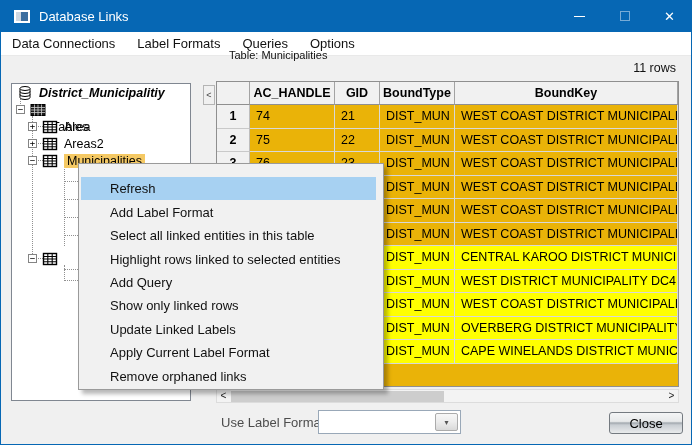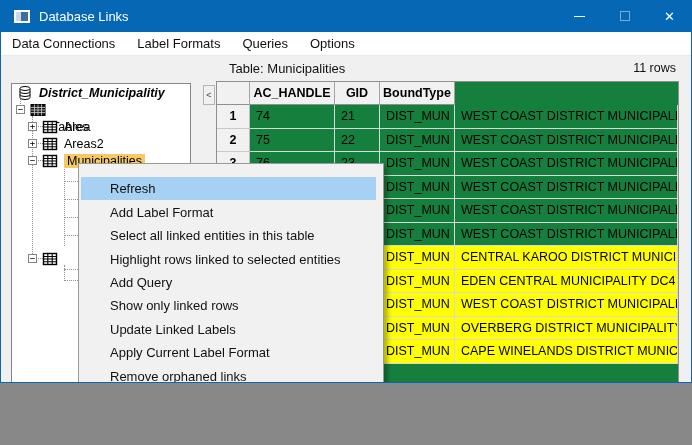--- a/index.html
+++ b/index.html
@@ -1,17 +1,17 @@
 <!DOCTYPE html>
 <html><head>
 <meta charset="utf-8">
 <style>
   * { margin:0; padding:0; box-sizing:border-box; }
   body { font-family:"Liberation Sans", sans-serif; background:#888; }
-  .window { position:relative; width:692px; height:383px; background:#f0f0f0;
+  .window { position:relative; width:692px; height:445px; background:#f0f0f0;
             border:1px solid #0667b4; overflow:hidden; font-family:"Liberation Sans", sans-serif; }
 
   
   .titlebar { position:absolute; left:-1px; top:-1px; width:692px; height:32px; background:#0667b4;
               display:flex; align-items:center; }
   .title-icon { width:16px; height:13px; margin-left:14px; position:relative; background:#fff; }
   .title-icon .inner-l { position:absolute; left:2px; top:2px; width:5px; height:9px; background:#cfd8e2; }
   .title-icon .inner-r { position:absolute; left:7px; top:2px; width:7px; height:9px; background:#3c6e9f; }
   .title-text { color:#fff; font-size:13px; margin-left:9px; }
   .win-controls { position:absolute; right:0; top:0; height:32px; display:flex; }
@@ -19,42 +19,42 @@
   .glyph-min { width:11px; height:1px; background:#fff; }
   .glyph-max { width:10px; height:10px; border:1px solid rgba(255,255,255,0.45); }
   .glyph-close { color:#fff; font-size:13px; line-height:13px; }
 
   
   .menubar { position:absolute; left:0; top:31px; width:690px; height:24px; background:#fff;
              display:flex; align-items:center; border-bottom:1px solid #e9e9e9; }
   .menubar .menu-top-item { font-size:13px; color:#111; padding:0 11px; }
 
   
-  .caption-label { position:absolute; left:228px; top:60px; font-size:13px; color:#111; }
+  .caption-label { position:absolute; left:228px; top:48px; font-size:11px; color:#111; }
   .caption-count { position:absolute; right:15px; top:60px; font-size:12.5px; color:#111; }
 
   
   .tree-panel { position:absolute; left:10px; top:82px; width:180px; height:318px;
                 background:#fff; border:1px solid #808791; overflow:hidden; }
   .tree-row { position:absolute; height:15px; display:flex; align-items:center; font-size:12.5px; color:#000; white-space:nowrap; }
   .tree-row .t-label { margin-left:4px; }
   .tree-row.root .t-label { font-weight:bold;font-style:italic; }
   .t-label.selected { padding:0 3px; }
   .expander { position:absolute; width:9px; height:9px; background:#fff; border:1px solid #848484;
               font-size:9px; line-height:6px; text-align:center; color:#000; font-family:"DejaVu Sans Mono", monospace; }
   .tree svg, .tree-row svg { display:block; }
   .dot-v { position:absolute; border-left:1px dotted #909090; width:0; }
   .dot-h { position:absolute; border-top:1px dotted #909090; height:0; }
 
   
   .collapse-btn { position:absolute; left:202px; top:84px; width:12px; height:20px; background:#f0f0f0;
                   border:1px solid #b4b4b4; font-size:9px; color:#444; text-align:center; line-height:18px; }
 
   
-  .grid { position:absolute; left:215px; top:80px; width:463px; height:306px; background:#15803d;
+  .grid { position:absolute; left:215px; top:80px; width:463px; height:306px; background:#eab308;
           border:1px solid #8f8f8f; overflow:hidden; }
   .grid-row, .grid-hdr { display:flex; }
   .gcell { height:23.5px; line-height:23px; font-size:12.5px; overflow:hidden; white-space:nowrap;
            border-right:1px solid #d8d8d8; border-bottom:1px solid #d8d8d8; padding-left:6px; color:#000; }
   .grid-hdr .gcell { height:23px; line-height:22px; background:#f1f1f1; font-weight:bold; text-align:center;
                      padding-left:0; border-right:1px solid #a3a3a3; border-bottom:1px solid #8f8f8f; }
   .gcell.rowhdr { background:#f1f1f1; font-weight:bold; text-align:center; padding-left:0;
                   border-right:1px solid #bdbdbd; border-bottom:1px solid #c9c9c9; }
   .gcell.hl { background:#ffff00; }
 
@@ -185,20 +185,21 @@
     </div>
 
   <div class="collapse-btn">&lt;</div>
 
   <div class="grid">
     <div class="grid-hdr" id="gridHdr">
         <div class="gcell" style="width: 33px;"></div>
         <div class="gcell" style="width: 85px;">AC_HANDLE</div>
         <div class="gcell" style="width: 45px;">GID</div>
         <div class="gcell" style="width: 75px;">BoundType</div>
+        <div class="gcell" style="width: 223px;">BoundKey</div>
       </div>
     <div id="gridBody">
         <div class="grid-row">
           <div class="gcell rowhdr" style="width: 33px;">1</div>
           <div class="gcell" style="width: 85px;">74</div>
           <div class="gcell" style="width: 45px;">21</div>
           <div class="gcell" style="width: 75px;">DIST_MUN</div>
           <div class="gcell" style="width: 223px;">WEST COAST DISTRICT MUNICIPALITY DC1</div>
         </div>
         <div class="grid-row">
@@ -241,21 +242,21 @@
           <div class="gcell hl" style="width: 85px;"></div>
           <div class="gcell hl" style="width: 45px;"></div>
           <div class="gcell hl" style="width: 75px;">DIST_MUN</div>
           <div class="gcell hl" style="width: 223px;">CENTRAL KAROO DISTRICT MUNICIPALITY DC</div>
         </div>
         <div class="grid-row">
           <div class="gcell rowhdr" style="width: 33px;"></div>
           <div class="gcell hl" style="width: 85px;"></div>
           <div class="gcell hl" style="width: 45px;"></div>
           <div class="gcell hl" style="width: 75px;">DIST_MUN</div>
-          <div class="gcell hl" style="width: 223px;">EDEN CENTRAL MUNICIPALITY DC4</div>
+          <div class="gcell hl" style="width: 223px;">WEST DISTRICT MUNICIPALITY DC4</div>
         </div>
         <div class="grid-row">
           <div class="gcell rowhdr" style="width: 33px;"></div>
           <div class="gcell hl" style="width: 85px;"></div>
           <div class="gcell hl" style="width: 45px;"></div>
           <div class="gcell hl" style="width: 75px;">DIST_MUN</div>
           <div class="gcell hl" style="width: 223px;">WEST COAST DISTRICT MUNICIPALITY DC1</div>
         </div>
         <div class="grid-row">
           <div class="gcell rowhdr" style="width: 33px;"></div>

